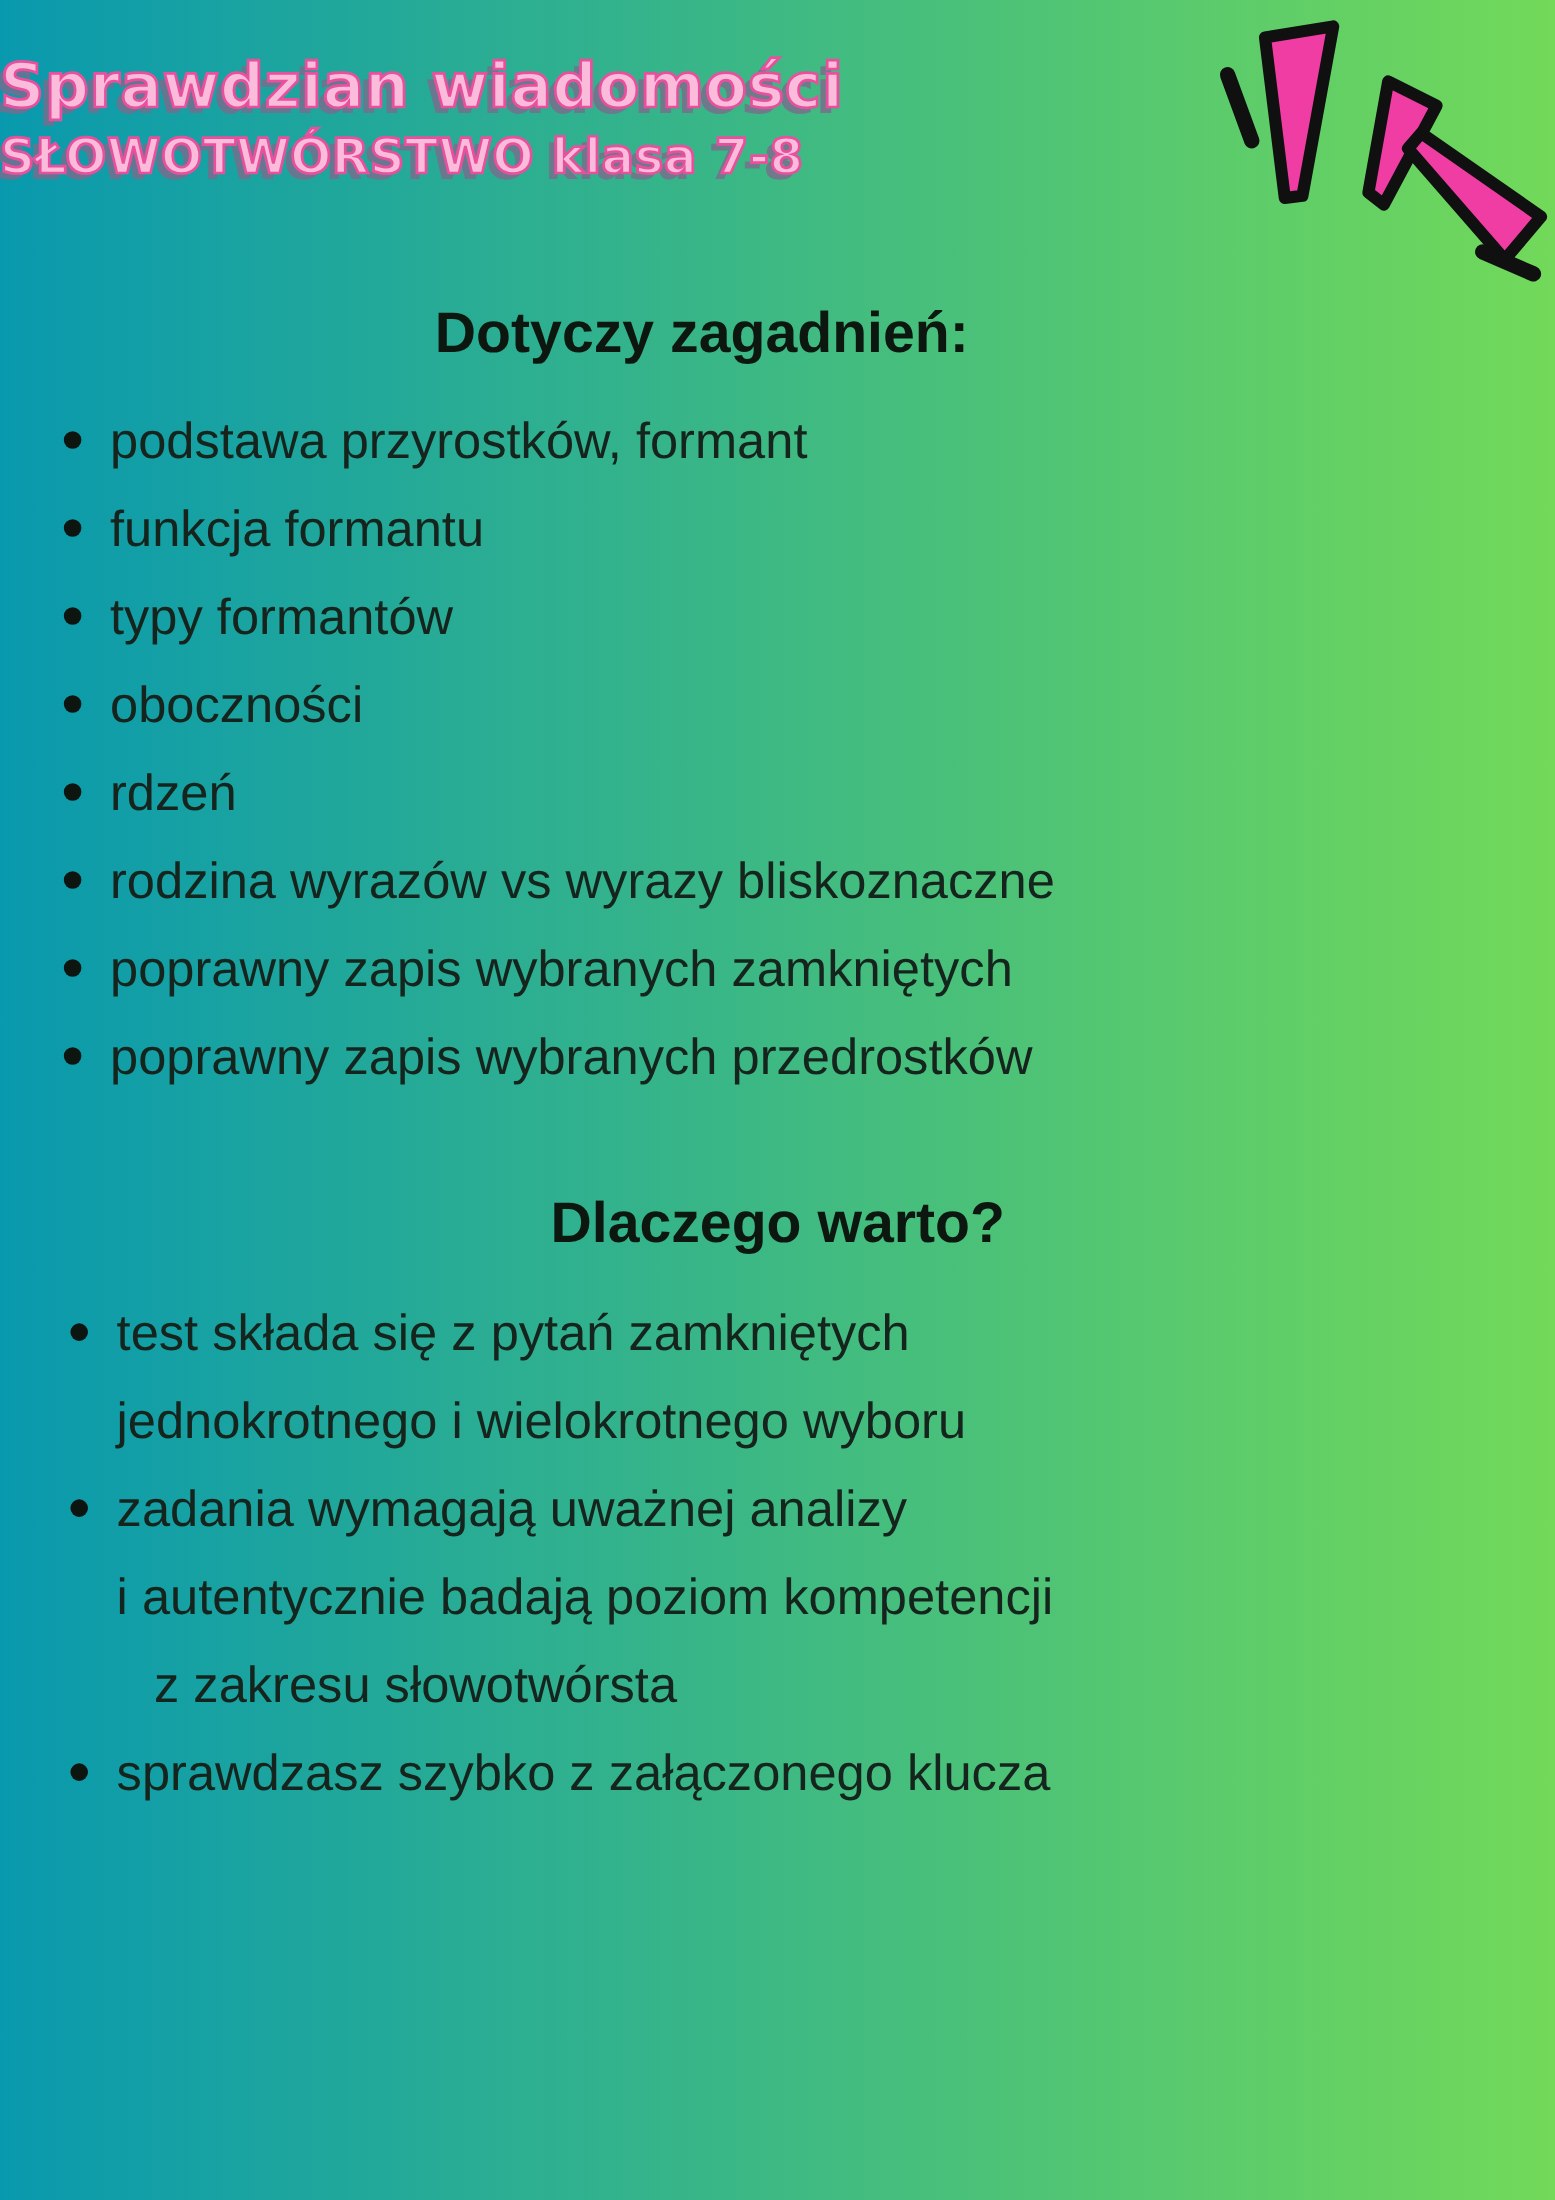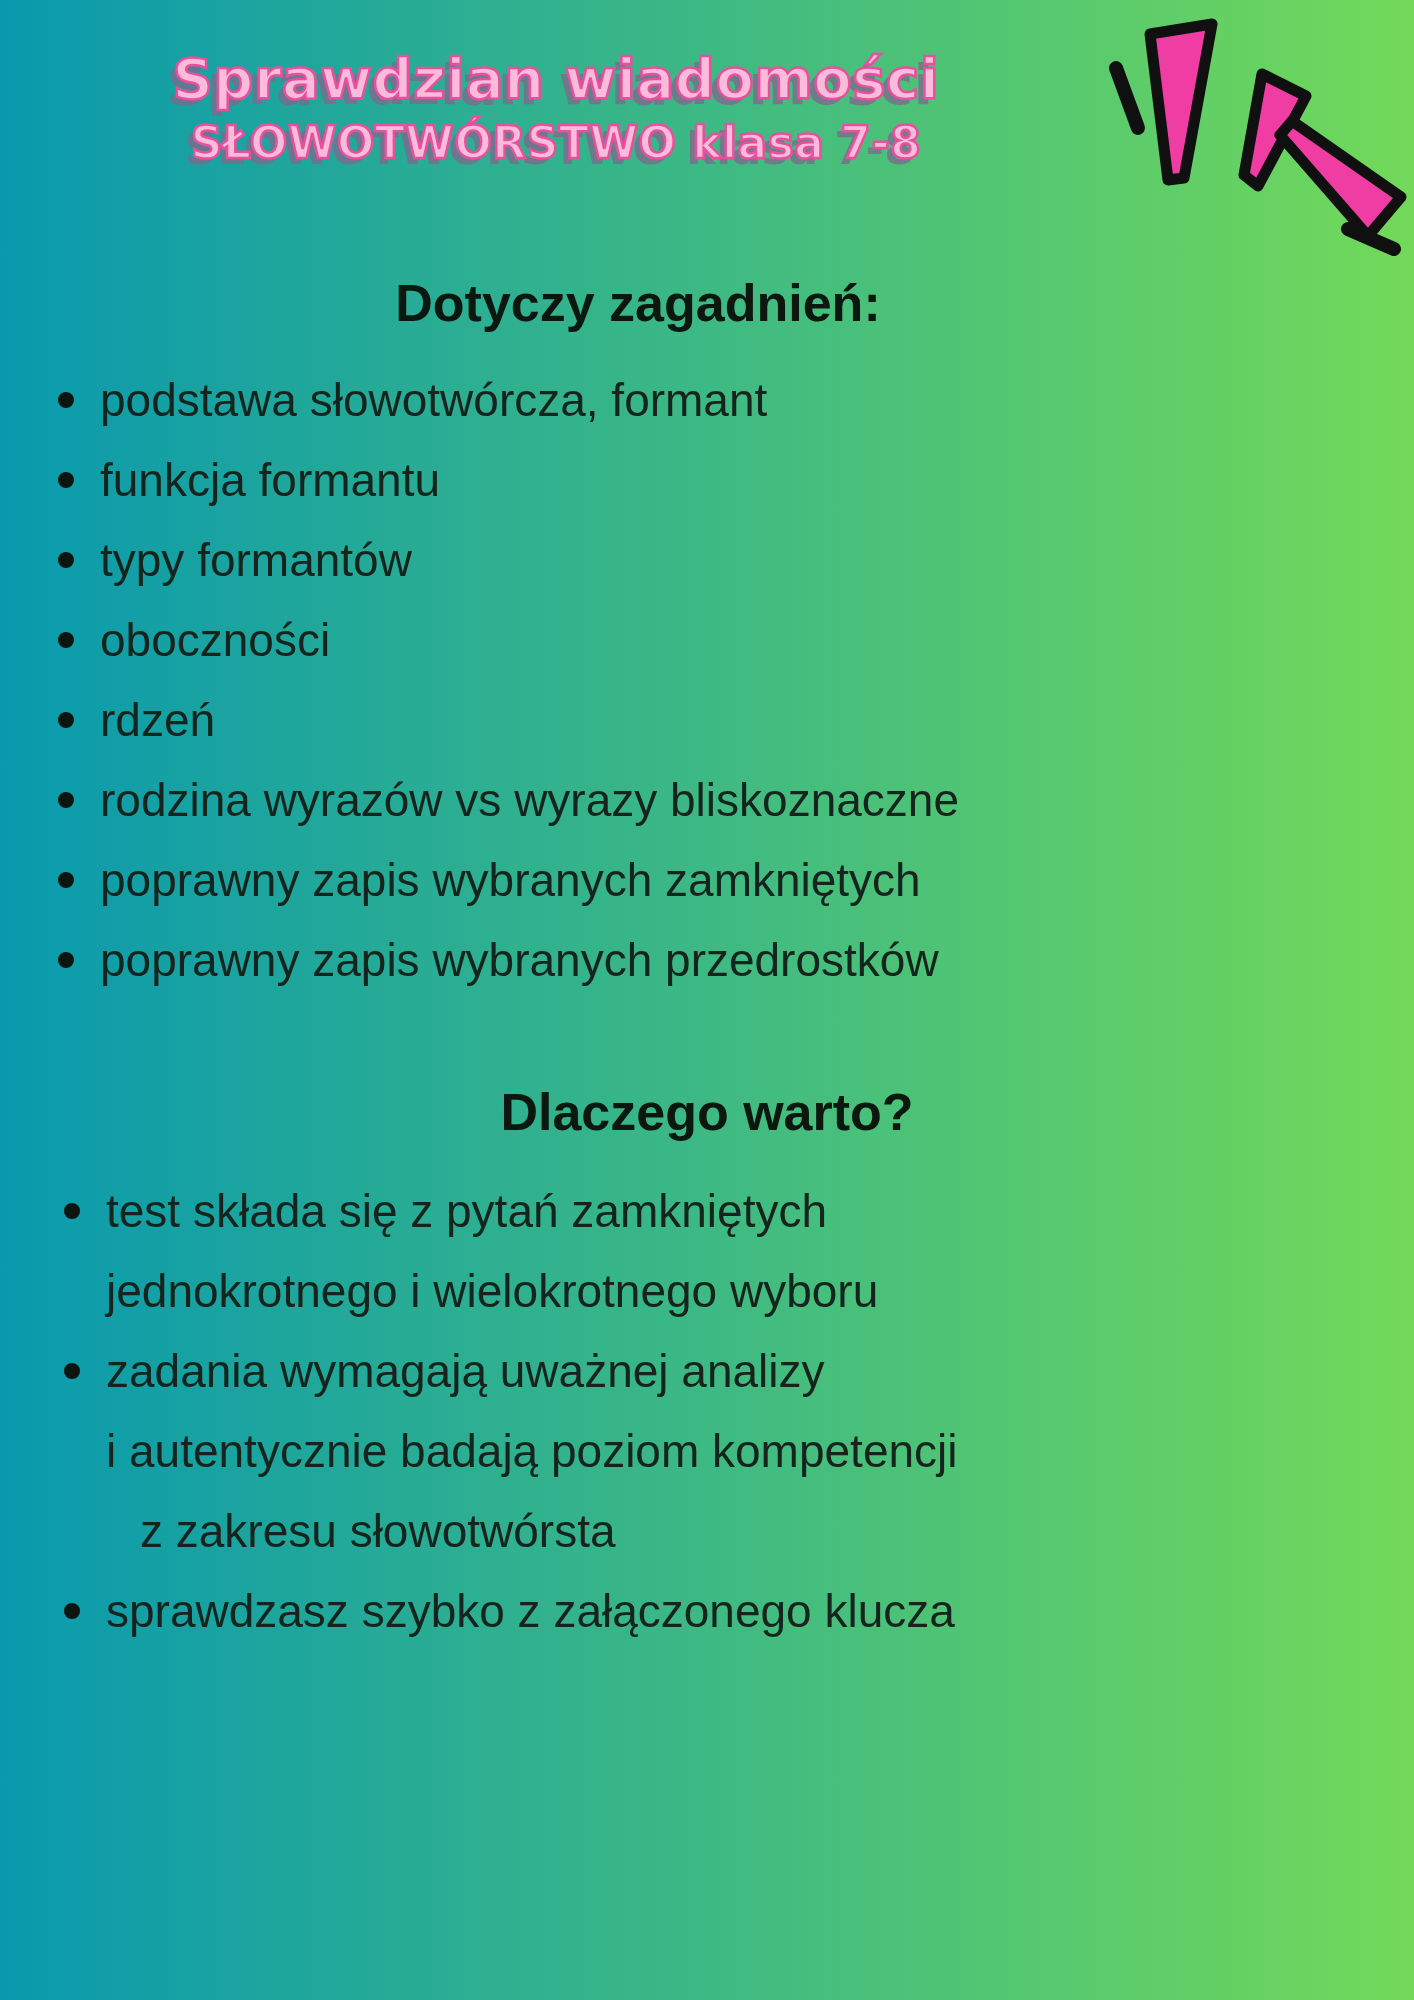--- a/index.html
+++ b/index.html
@@ -17,21 +17,21 @@
   .poster {
     position: relative;
     width: 1414px;
     height: 2000px;
   }
 
   
   .title-block {
     width: 1112px;
     padding-top: 44px;
-    text-align: center;
+    text-align: left;
   }
   .title-line {
     display: block;
     font-family: "DejaVu Sans", sans-serif;
     font-weight: bold;
     letter-spacing: 0.5px;
     color: #fbbcdc;
     -webkit-text-stroke: 2.5px #e8509e;
     text-shadow: -6px 6px 0 rgba(122, 108, 140, 0.8);
   }
@@ -116,21 +116,21 @@
       <line class="ray" x1="254" y1="213" x2="300" y2="233"></line>
     </svg>
   </div>
 
   <div class="section-heading heading-topics">Dotyczy zagadnień:</div>
 
   <ul class="bullet-list list-topics">
     <li class="li">
       <span class="dot"></span>
       <span class="li-lines">
-          <span class="li-line">podstawa słowotwórcza, formant</span>
+          <span class="li-line">podstawa przyrostków, formant</span>
         </span>
     </li>
     <li class="li">
       <span class="dot"></span>
       <span class="li-lines">
           <span class="li-line">funkcja formantu</span>
         </span>
     </li>
     <li class="li">
       <span class="dot"></span>

